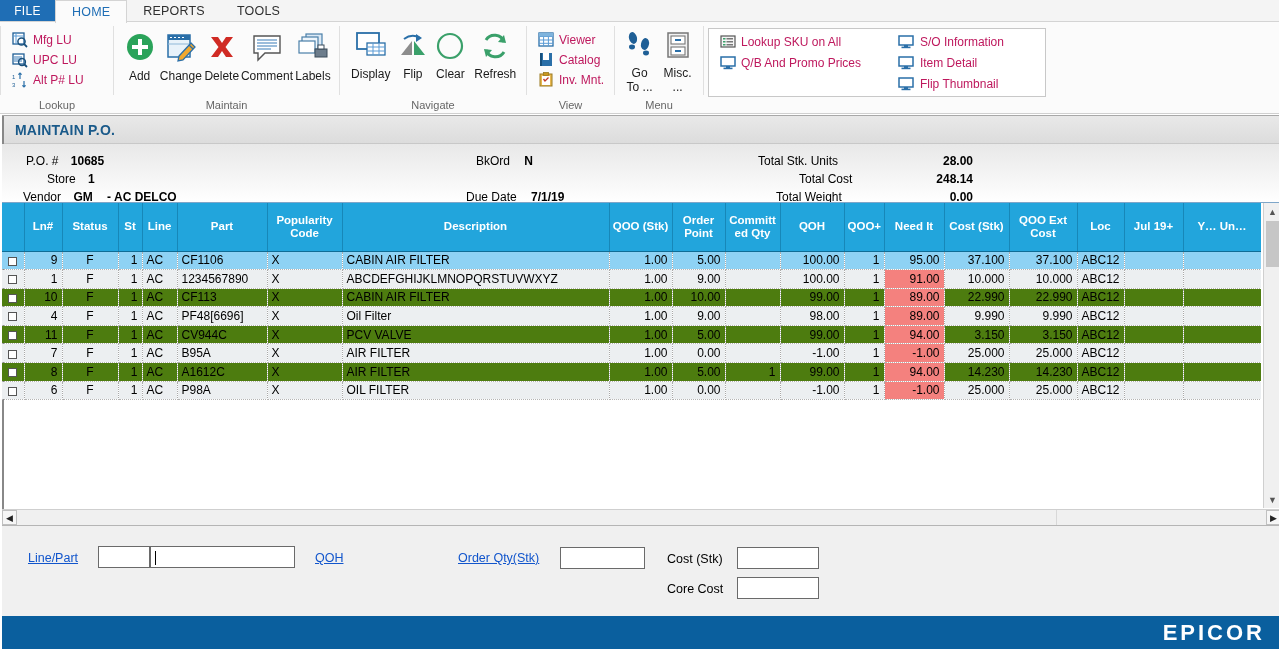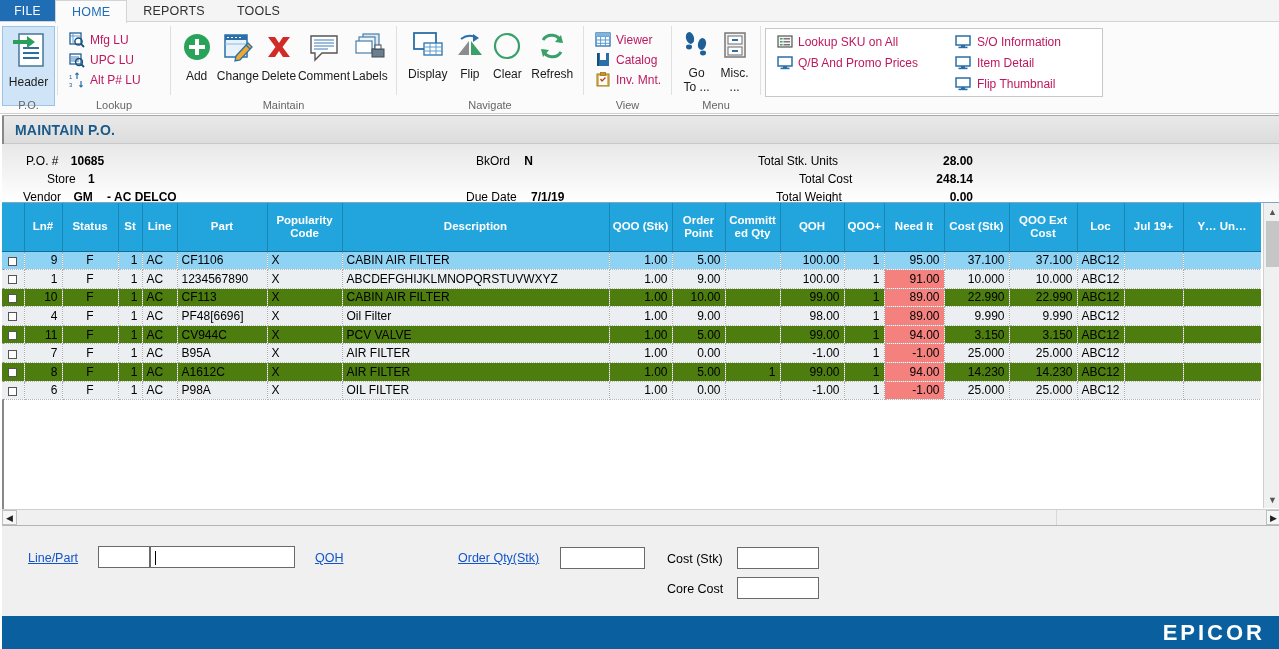--- a/index.html
+++ b/index.html
@@ -125,37 +125,20 @@
 
 <div class="tabbar">
   <div class="tab-file">FILE</div>
   <div class="tab active">HOME</div>
   <div class="tab">REPORTS</div>
   <div class="tab">TOOLS</div>
 </div>
 
 <div class="ribbon">
 
-  <div class="rgroup" style="width:57px;">
-    <div class="rgroup-items" style="padding:2px 0 0 2px;">
-      <div class="bigbtn sel" style="width:53px;">
-        <span>
-          <svg width="36" height="38" viewBox="0 0 36 38">
-            <rect x="8" y="3" width="24" height="32" fill="#fff" stroke="#3d6e8f" stroke-width="1.4"></rect>
-            <rect x="12" y="16" width="16" height="2" fill="#2e6f9e"></rect>
-            <rect x="12" y="21" width="16" height="2" fill="#2e6f9e"></rect>
-            <rect x="12" y="26" width="16" height="2" fill="#2e6f9e"></rect>
-            <path d="M2 9 h14 v-4 l8 6 -8 6 v-4 H2 z" fill="#28a05a"></path>
-          </svg>
-        </span>
-        <span class="lbl">Header</span>
-      </div>
-    </div>
-    <div class="rgroup-label">P.O.</div>
-  </div>
   <div class="rgroup-sep"></div>
 
   <div class="rgroup" style="width:112px;">
     <div class="rgroup-items">
       <div class="smallcol">
         <div class="smallbtn">
           <span class="ico">
             <svg width="16" height="16" viewBox="0 0 16 16">
               <rect x="1" y="1" width="11" height="11" fill="#fff" stroke="#1f5f96" stroke-width="1.3"></rect>
               <path d="M1 4h11M4 1v11" stroke="#5b9bd5" stroke-width="1"></path>

